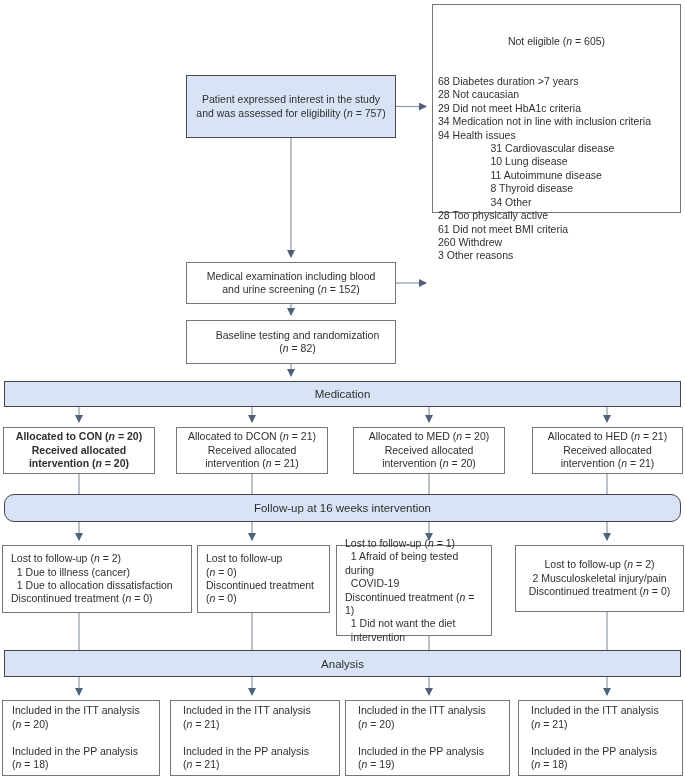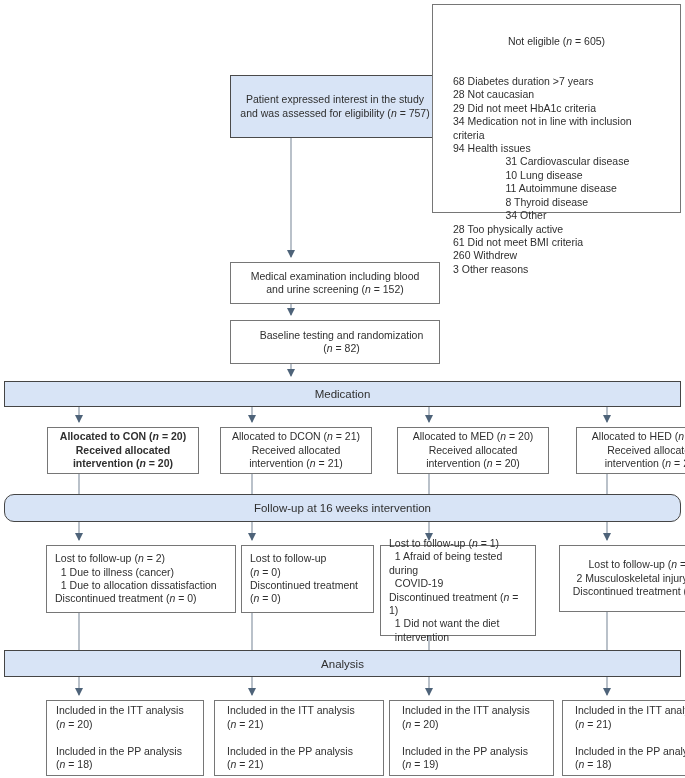--- a/index.html
+++ b/index.html
@@ -21,35 +21,34 @@
     white-space:pre-wrap;
   }
   .blue{
     background:#d8e4f6;
     border-color:#4a4a4a;
   }
   .flexc{
     display:flex;
     align-items:center;
     justify-content:center;
-    margin-left:44px;
   }
   .tcenter{text-align:center;}
   .tleft{text-align:left;}
   .banner{
     position:absolute;
     left:4px;width:677px;
     background:#d8e4f6;
     border:1px solid #454545;
     box-sizing:border-box;
     display:flex;align-items:center;justify-content:center;
     font-size:11.5px;
     color:#2f2f2f;
   }
-  .listbox{padding:3px 20px;}
+  .listbox{padding:3px 5px;}
   .listbox .ttl{text-align:center;line-height:13.4px;}
   .padside{padding:4px 8px;}
   #connectors{
     position:absolute;left:0;top:0;
     pointer-events:none;
   }
   i{font-style:italic;}
 </style>
 </head>
 <body>

